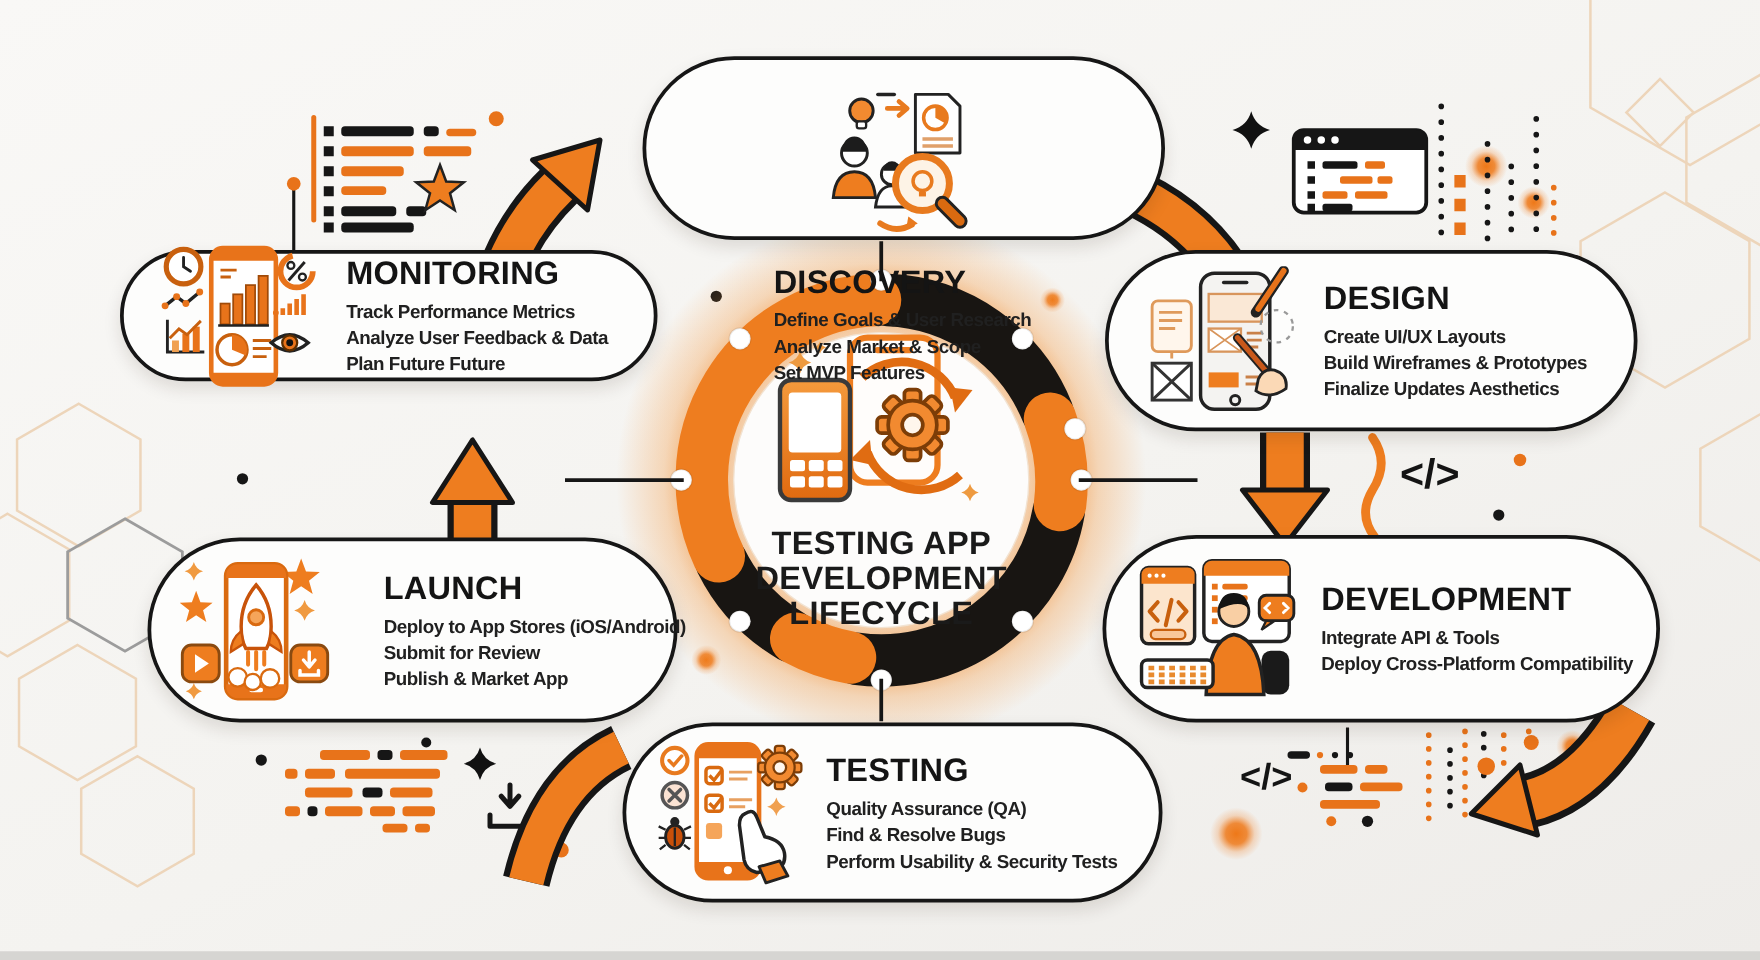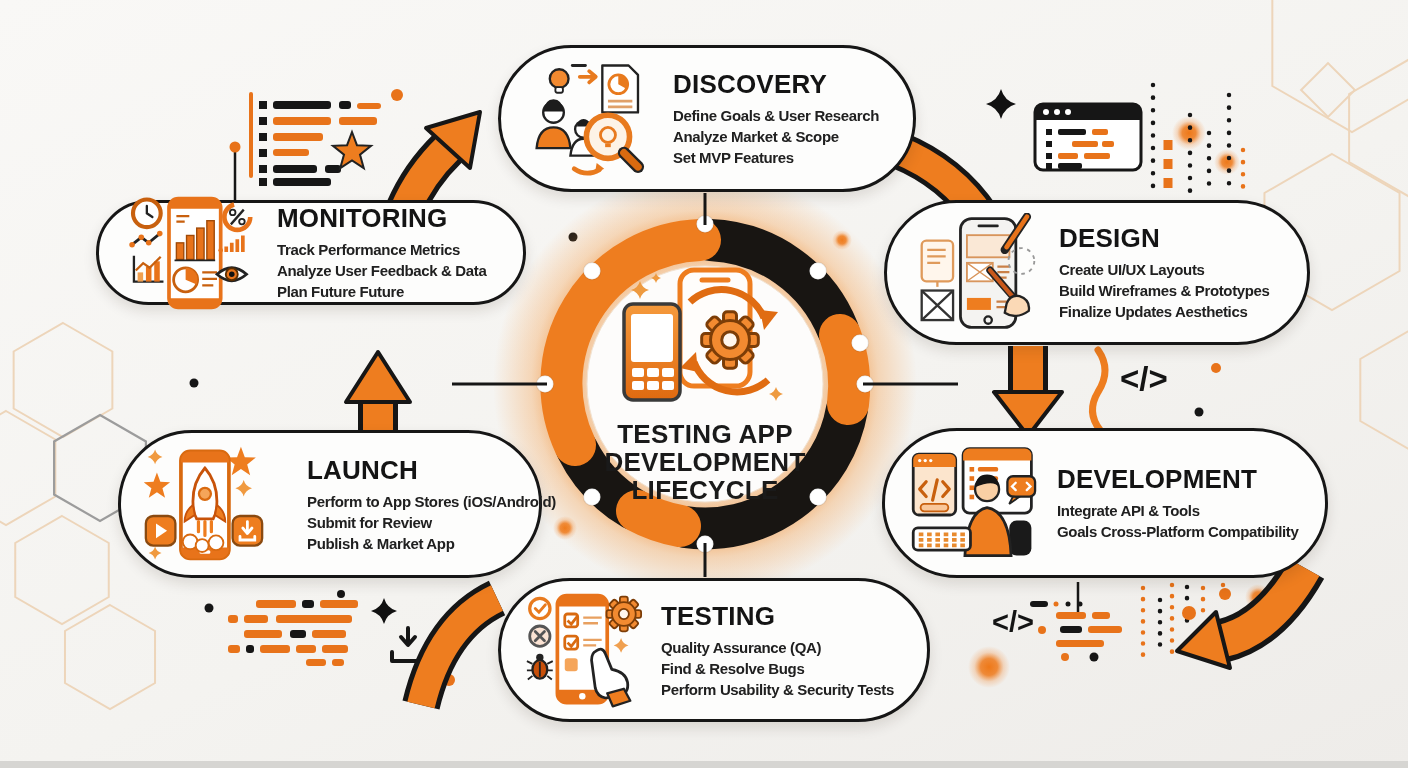--- a/index.html
+++ b/index.html
@@ -319,21 +319,21 @@
 
 <div class="hub-text">
   <div>TESTING APP</div>
   <div>DEVELOPMENT</div>
   <div>LIFECYCLE</div>
 </div>
 
 <div class="code-sym right">&lt;/&gt;</div>
 <div class="code-sym bottom">&lt;/&gt;</div>
 
-<div class="card" style="left:498px;top:45px;width:418px;height:147px;">
+<div class="card" style="left:514px;top:45px;width:418px;height:147px;flex-direction:column;">
   <div class="card-icon" style="flex-basis:162px;">
     <svg width="122" height="122" viewBox="0 0 130 130">
       <path d="M44 8 h14" stroke="#222" stroke-width="3" stroke-linecap="round"></path>
       <circle cx="30" cy="22" r="10" fill="#F28A30" stroke="#222" stroke-width="2.5"></circle>
       <rect x="26" y="31" width="8" height="6" rx="2" fill="#fff" stroke="#222" stroke-width="2"></rect>
       <path d="M52 20 h16 m-6 -6 l7 6 -7 6" fill="none" stroke="#E87A1E" stroke-width="4" stroke-linecap="round" stroke-linejoin="round"></path>
       <path d="M76 8 h28 l10 10 v40 h-38 z" fill="#fff" stroke="#222" stroke-width="2.5" stroke-linejoin="round"></path>
       <circle cx="93" cy="28" r="10" fill="#fff" stroke="#E87A1E" stroke-width="3"></circle>
       <path d="M93 28 L93 18 A10 10 0 0 1 102 33 Z" fill="#E87A1E"></path>
       <path d="M82 46 h26 M82 52 h26" stroke="#E0A06A" stroke-width="3"></path>
@@ -422,21 +422,21 @@
       <rect x="104" y="36" width="30" height="22" rx="6" fill="#EE7D1F" stroke="#222" stroke-width="2.5"></rect>
       <path d="M110 58 l-4 8 10 -7 z" fill="#EE7D1F" stroke="#222" stroke-width="2"></path>
       <path d="M113 43 l-4 4 4 4 M125 43 l4 4 -4 4" fill="none" stroke="#fff" stroke-width="2.5" stroke-linecap="round"></path>
       <rect x="2" y="92" width="62" height="24" rx="5" fill="#fff" stroke="#222" stroke-width="3"></rect>
       <path d="M8 99 h50 M8 105 h50 M8 111 h50" stroke="#E88A2E" stroke-width="4" stroke-dasharray="5 4"></path>
     </svg>
   </div>
   <div class="card-text">
     <h2>DEVELOPMENT</h2>
     <p>Integrate API &amp; Tools</p>
-    <p>Goals Cross-Platform Compatibility</p>
+    <p>Deploy Cross-Platform Compatibility</p>
   </div>
 </div>
 
 <div class="card" style="left:498px;top:578px;width:432px;height:144px;">
   <div class="card-icon" style="flex-basis:150px;">
     <svg width="120" height="122" viewBox="0 0 130 130">
       <circle cx="15" cy="20" r="11" fill="#fff" stroke="#E87A1E" stroke-width="3.5"></circle>
       <path d="M10 20 l4 4 7 -8" fill="none" stroke="#E87A1E" stroke-width="3" stroke-linecap="round"></path>
       <circle cx="15" cy="50" r="11" fill="#FBE3D3" stroke="#555" stroke-width="3"></circle>
       <path d="M10 45 l10 10 M20 45 l-10 10" stroke="#555" stroke-width="3" stroke-linecap="round"></path>
@@ -489,21 +489,21 @@
       <path d="M59 84 v11 M66 84 v15 M73 84 v11" stroke="#EE7D1F" stroke-width="3.5" stroke-linecap="round"></path>
       <rect x="2" y="78" width="32" height="32" rx="8" fill="#EE7D1F" stroke="#8A4A10" stroke-width="2.5"></rect>
       <path d="M13 86 l12 8 -12 8 z" fill="#fff"></path>
       <rect x="96" y="78" width="32" height="32" rx="8" fill="#EE7D1F" stroke="#8A4A10" stroke-width="2.5"></rect>
       <path d="M112 84 v12 m-5 -5 l5 6 5 -6" fill="none" stroke="#fff" stroke-width="3" stroke-linecap="round" stroke-linejoin="round"></path>
       <path d="M104 100 v4 h16 v-4" fill="none" stroke="#fff" stroke-width="3" stroke-linecap="round"></path>
     </svg>
   </div>
   <div class="card-text">
     <h2>LAUNCH</h2>
-    <p>Perform to App Stores (iOS/Android)</p>
+    <p>Deploy to App Stores (iOS/Android)</p>
     <p>Submit for Review</p>
     <p>Publish &amp; Market App</p>
   </div>
 </div>
 
 <div class="card" style="left:96px;top:200px;width:430px;height:105px;justify-content:center;">
   <div class="card-icon" style="flex-basis:168px;">
     <svg width="130" height="120" viewBox="0 0 140 130">
       <circle cx="20" cy="22" r="15" fill="#fff" stroke="#C8600E" stroke-width="4.5"></circle>
       <path d="M20 14 v8 l6 4" fill="none" stroke="#222" stroke-width="2.5" stroke-linecap="round"></path>

